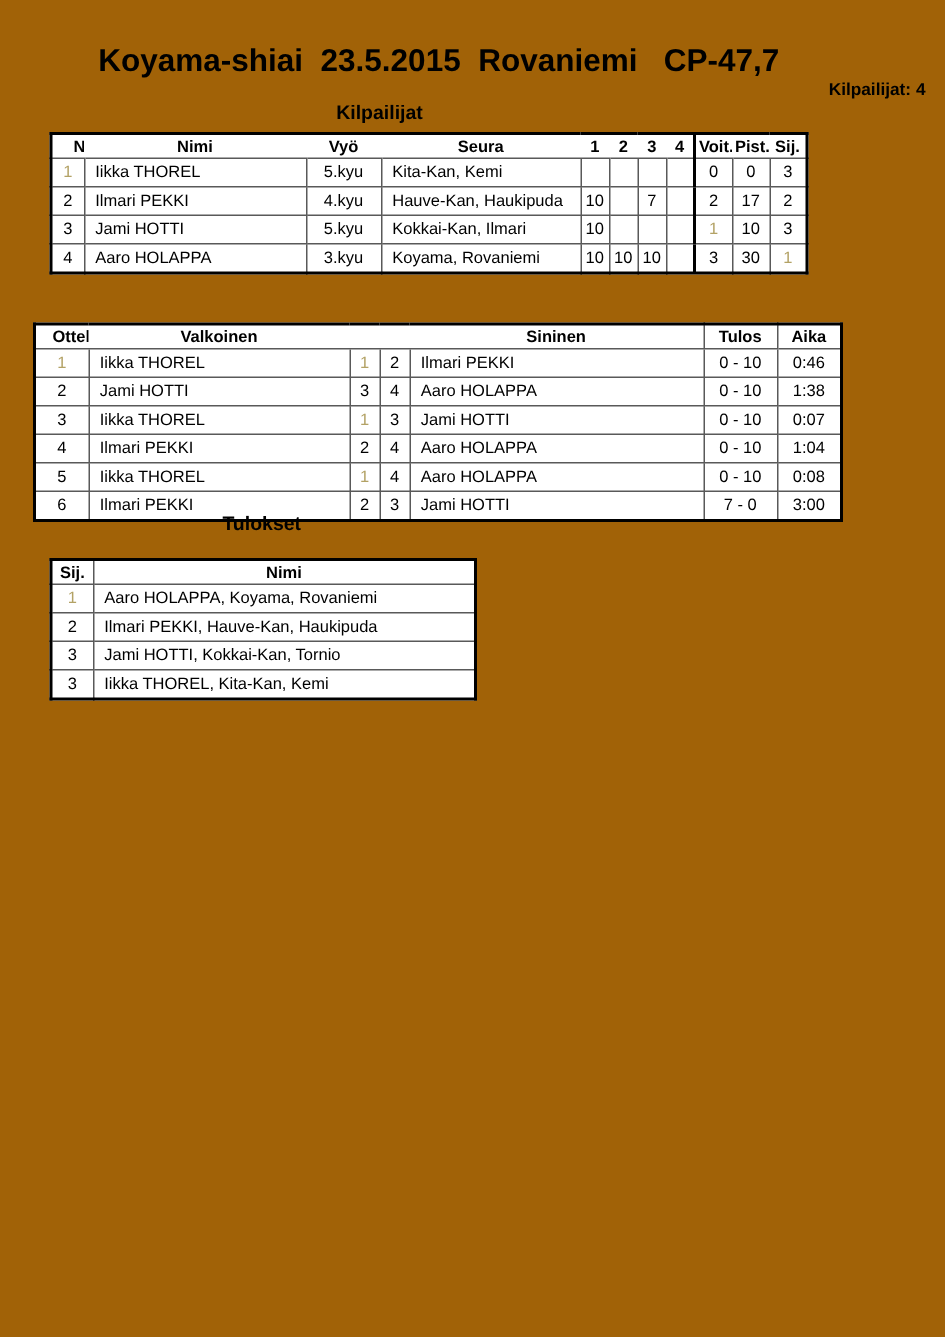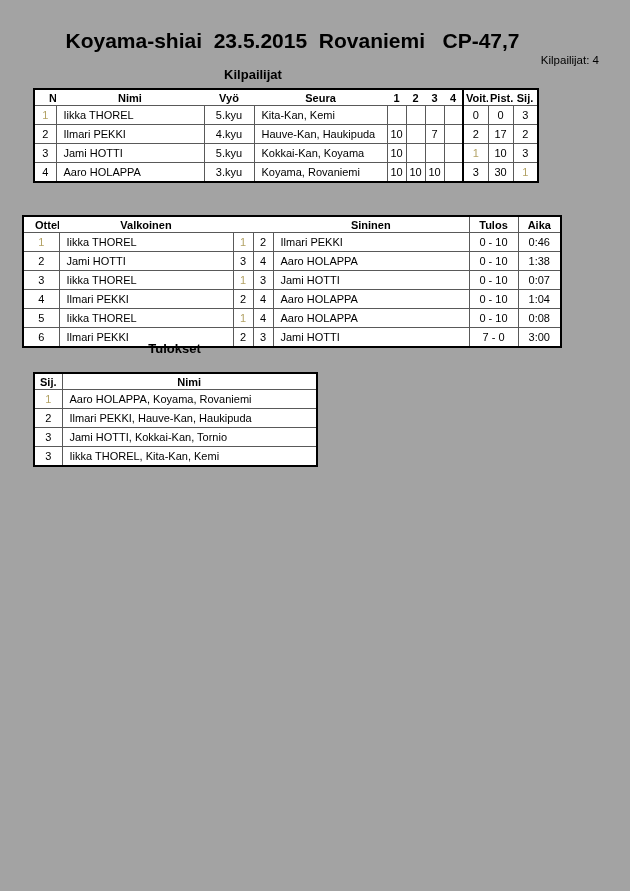--- a/index.html
+++ b/index.html
@@ -1,26 +1,26 @@
 <!DOCTYPE html>
 <html><head>
 <meta charset="utf-8">
 <style>
   html,body{margin:0;padding:0;background:#fff;}
   .page{
-    position:relative;width:630px;height:891px;background:#a3a3a3;
+    position:relative;width:630px;height:891px;background:#a16207;
     font-family:"Liberation Sans","DejaVu Sans",sans-serif;color:#000;
     overflow:hidden;
   }
   .title{
     position:absolute;top:29px;left:0;width:585px;text-align:center;
     font-size:21px;font-weight:bold;white-space:pre;letter-spacing:0px;
   }
   .count-label{
-    position:absolute;top:54px;right:31px;font-size:11.5px;font-weight:normal;
+    position:absolute;top:54px;right:13px;font-size:11.5px;font-weight:bold;
   }
   .sec-heading{position:absolute;font-size:13px;font-weight:bold;text-align:center;}
   .h-competitors{top:67px;left:33px;width:440px;}
   .h-matches{top:202px;left:22px;width:538px;}
   .h-results{top:341px;left:33px;width:283px;}
 
   table{border-collapse:collapse;table-layout:fixed;position:absolute;
         font-size:11px;background:#fff;}
   table,
   table{border:2px solid #000;}
@@ -103,21 +103,21 @@
           <td class="c">7</td>
           <td class="c"></td>
           <td class="c tl">2</td>
           <td class="c">17</td>
           <td class="c">2</td>
         </tr>
         <tr>
           <td class="c">3</td>
           <td class="l">Jami HOTTI</td>
           <td class="c">5.kyu</td>
-          <td class="l">Kokkai-Kan, Koyama</td>
+          <td class="l">Kokkai-Kan, Ilmari</td>
           <td class="c">10</td>
           <td class="c"></td>
           <td class="c"></td>
           <td class="c"></td>
           <td class="c tl faint">1</td>
           <td class="c">10</td>
           <td class="c">3</td>
         </tr>
         <tr>
           <td class="c">4</td>

